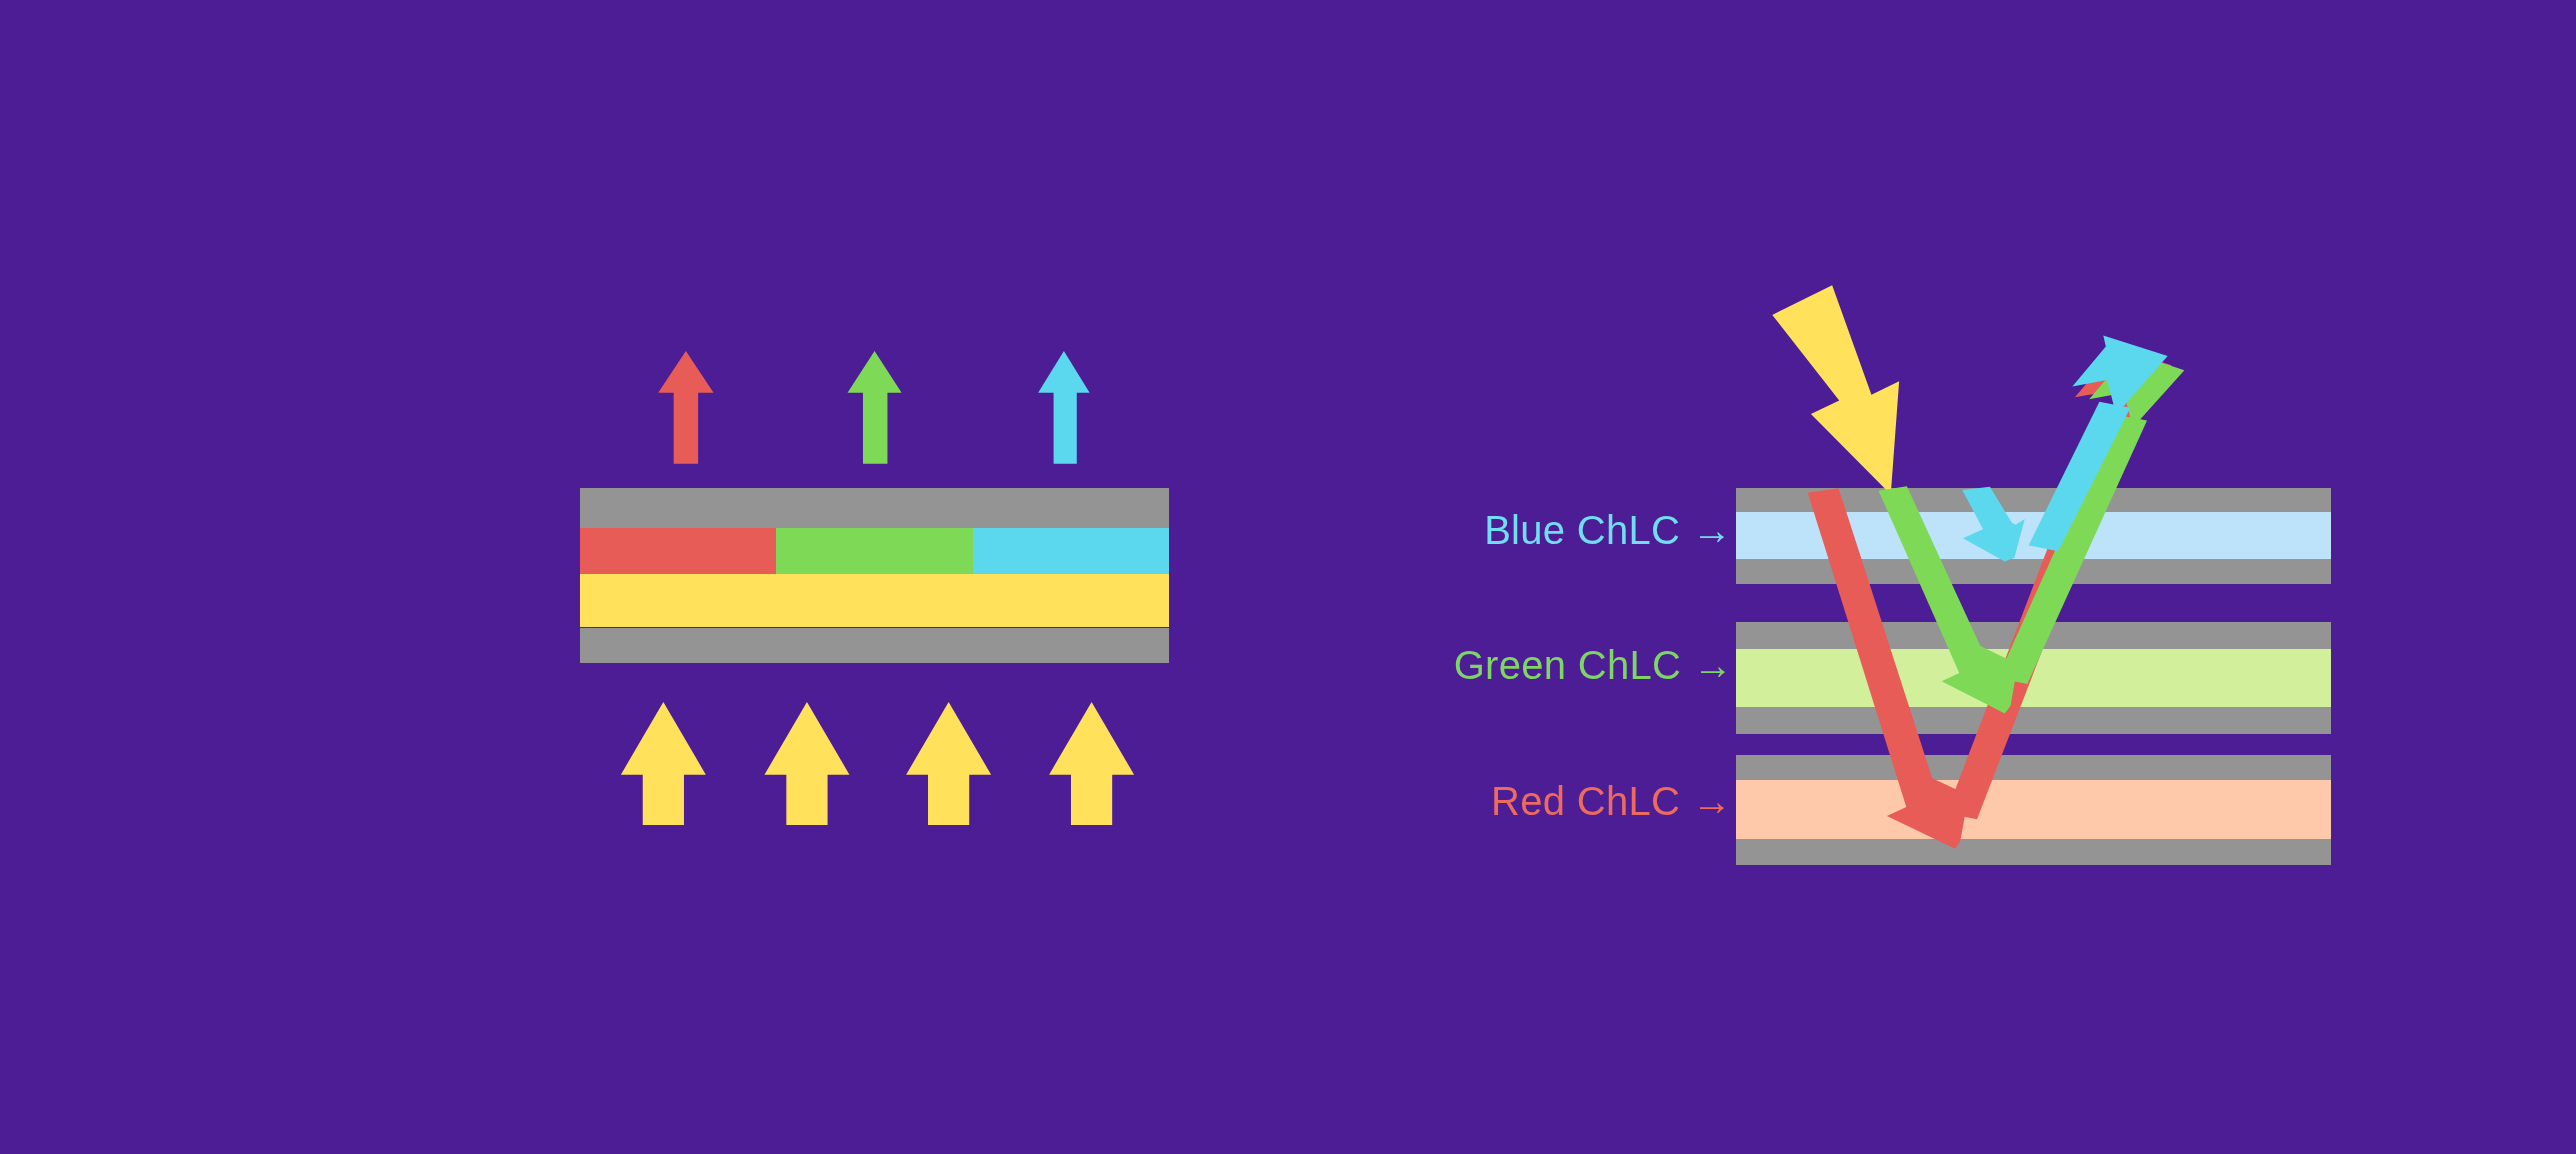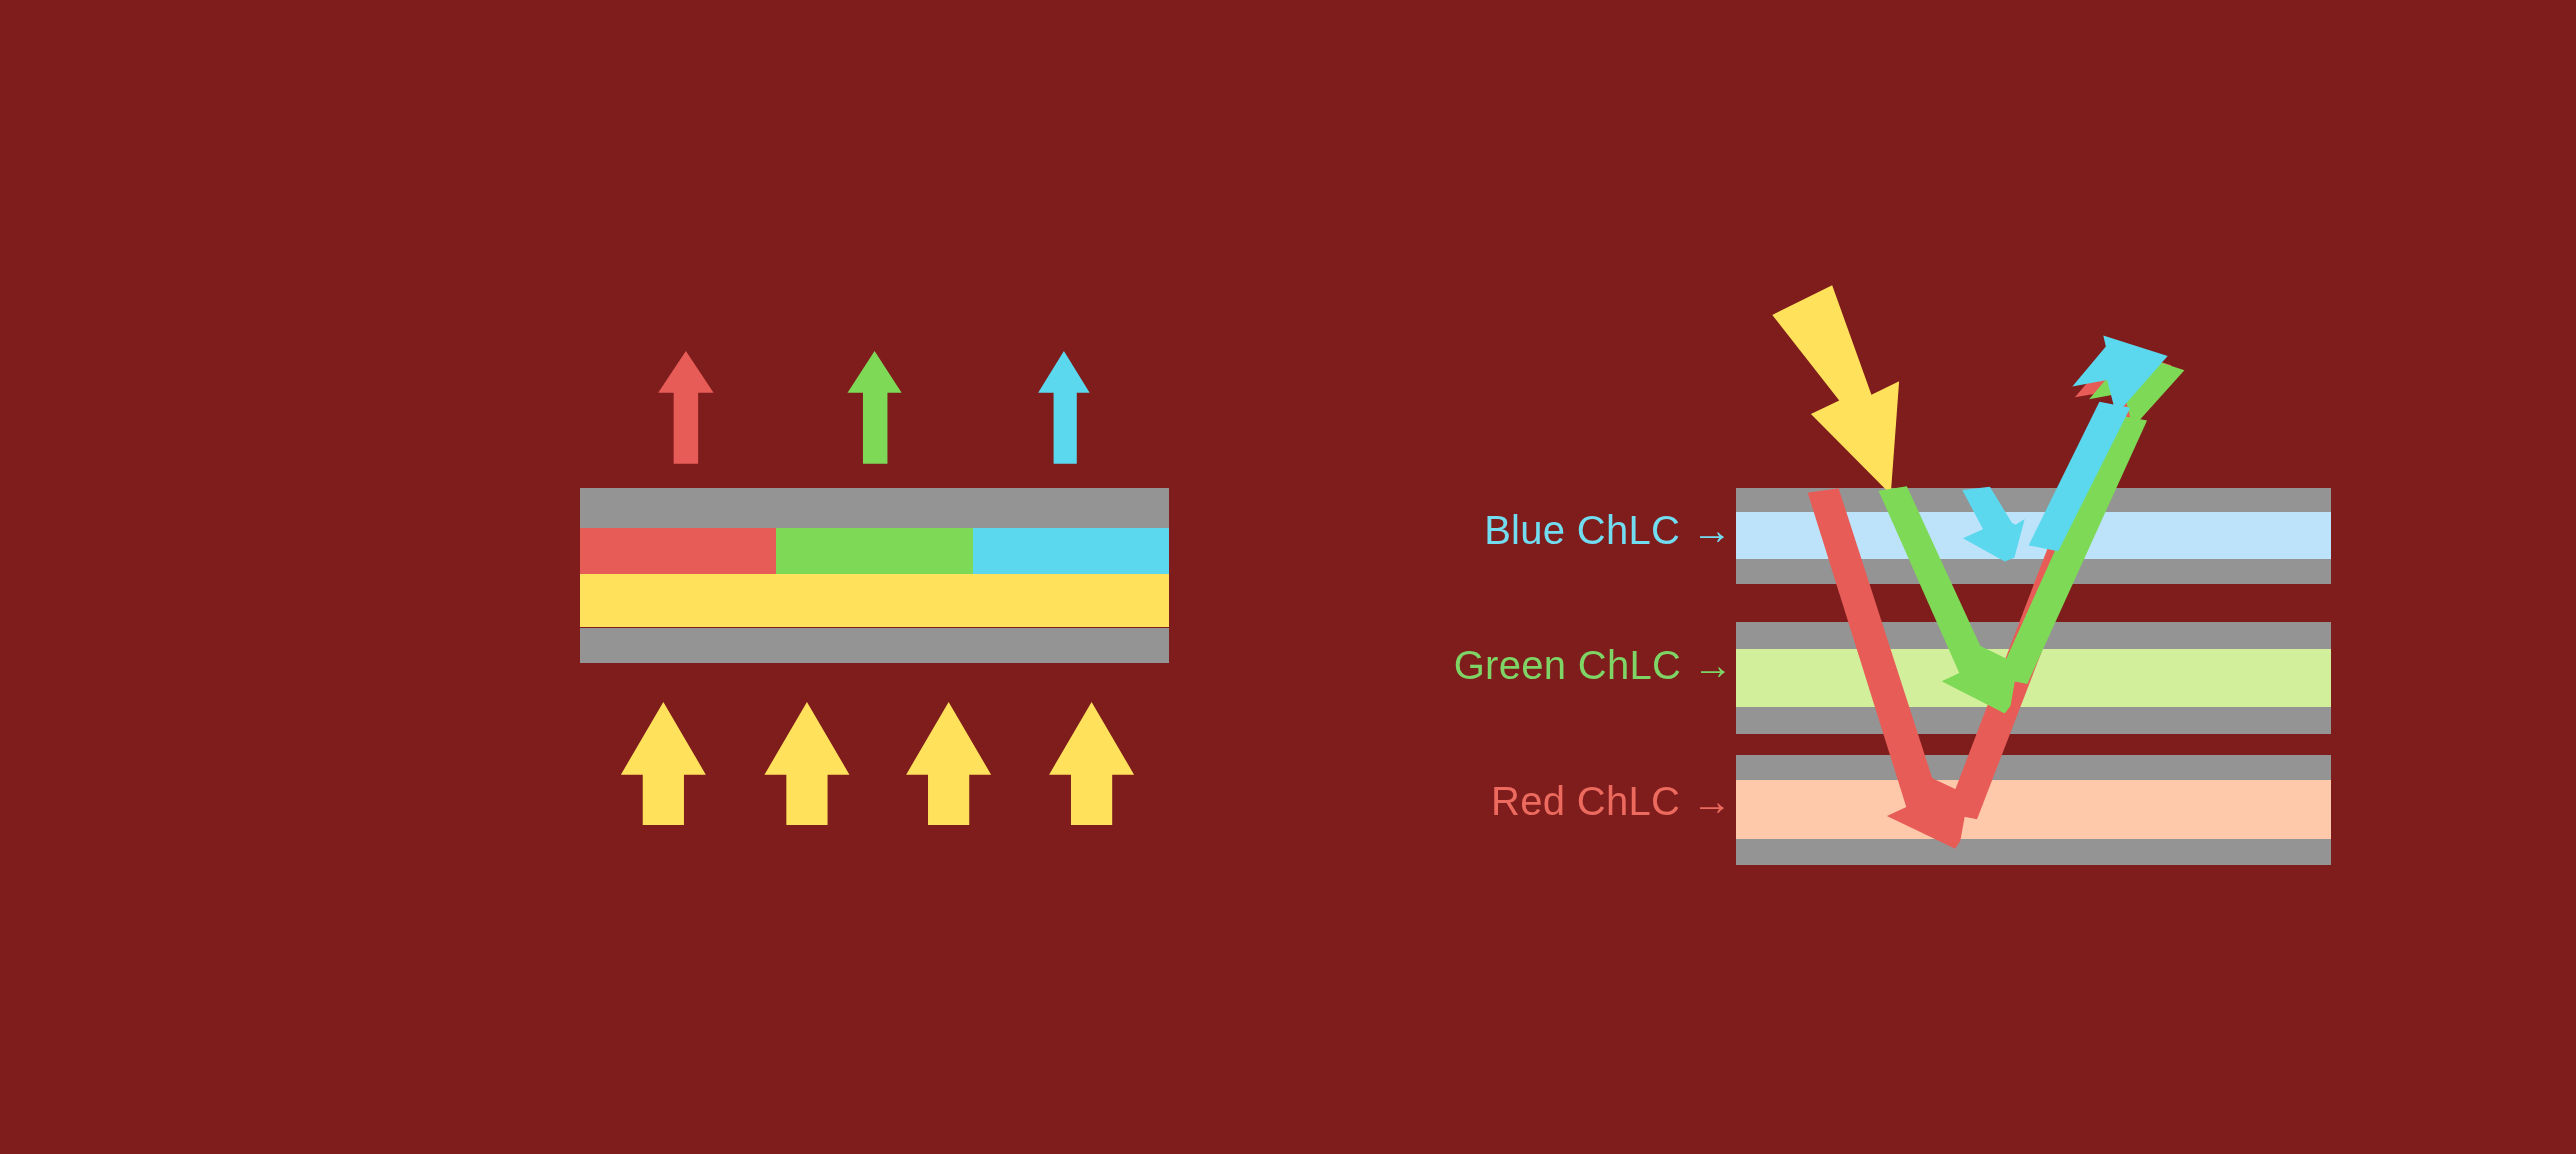--- a/index.html
+++ b/index.html
@@ -1,21 +1,21 @@
 <!DOCTYPE html>
 <html style="font-size:10.3px"><head>
 <meta charset="utf-8">
 <style>
   html,body{margin:0;padding:0;background:#ffffff;}
   body{
     width:2576px;height:1154px;
     font-family:"Liberation Sans","DejaVu Sans",sans-serif;
     overflow:hidden;
   }
-  #stage{position:relative;width:2576px;height:1154px;background:#7f1d1d;}
+  #stage{position:relative;width:2576px;height:1154px;background:#4c1d95;}
 
   
   #left-panel{position:absolute;left:580px;top:488px;width:589px;height:175px;}
   .layer{position:absolute;left:0;width:100%;}
   .seg{position:absolute;top:0;height:100%;}
 
   
   #right-panel{position:absolute;left:1736px;top:488px;width:595px;height:377px;}
   .stack{position:absolute;left:0;width:100%;}
   .sub{position:absolute;left:0;width:100%;}

